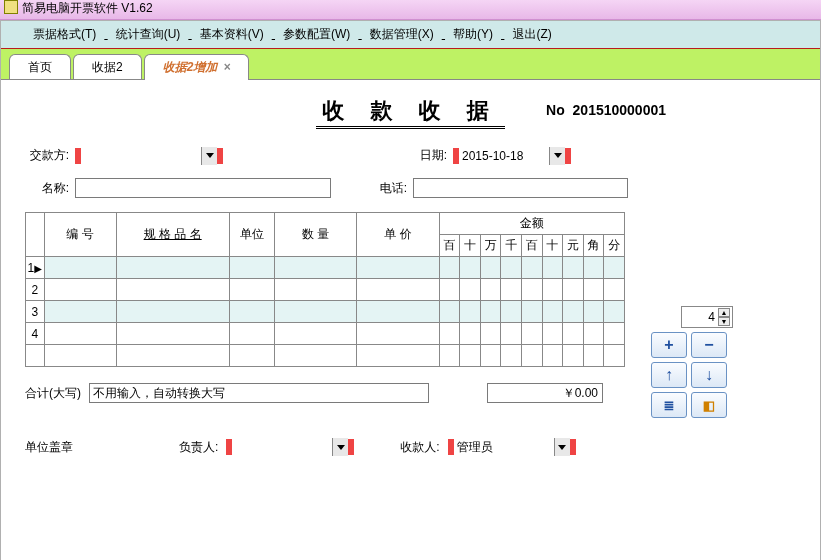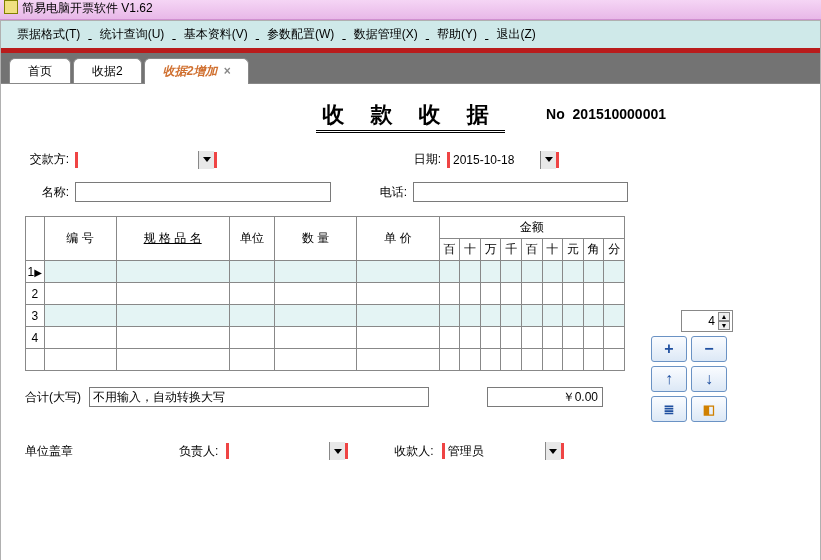--- a/index.html
+++ b/index.html
@@ -1,33 +1,33 @@
 <!DOCTYPE html>
 <html><head>
 <meta charset="utf-8">
 <style>
 * { box-sizing: border-box; margin: 0; padding: 0; }
 body { font-family: "SimSun", "Microsoft YaHei", sans-serif; font-size: 12px; background: #f0c8f0; }
 .titlebar { background: linear-gradient(#f5d5f5, #e8b8e8); height: 20px; display: flex; align-items: flex-start; padding: 0 4px; border-bottom: 1px solid #d090d0; }
 .titlebar-icon { width: 14px; height: 14px; background: #f0e080; border: 1px solid #808000; margin-right: 4px; display: inline-block; }
 .titlebar-text { color: #000; }
 .window-body { background: #cfe9e9; border: 1px solid #b0b0b0; }
-.menubar { background: #cfe9e9; padding: 3px 8px; border-bottom: 5px solid #b91c1c; text-decoration: underline; }
+.menubar { background: #cfe9e9; padding: 3px 24px; border-bottom: 1px solid #b91c1c; text-decoration: underline; }
 .menu-item { display: inline-block; padding: 2px 8px; cursor: pointer; }
-.tab-strip { display: flex; align-items: flex-end; padding: 4px 8px 0 8px; background: #737373; }
+.tab-strip { display: flex; align-items: flex-end; padding: 4px 8px 0 8px; background: #bef264; }
 .tab { padding: 4px 18px; background: #fff; border: 1px solid #888; border-bottom: none; margin-right: 2px; border-radius: 6px 6px 0 0; cursor: pointer; position: relative; top: 1px; }
 .tab.active { color: #d07030; font-weight: bold; z-index: 2; font-style: italic; }
 .tab-close { color: #888; margin-left: 6px; font-weight: bold; }
 .content { background: #fff; border-top: 1px solid #888; padding: 16px 24px 24px 24px; min-height: 490px; position: relative; }
 .doc-title-row { display: flex; align-items: flex-start; justify-content: center; margin-bottom: 18px; position: relative; }
 .doc-title { font-size: 22px; font-weight: bold; letter-spacing: 10px; border-bottom: 3px double #000; padding: 0 6px; }
 .doc-no { position: absolute; right: 130px; top: 6px; font-weight: bold; font-size: 14px; }
 .form-row { display: flex; align-items: center; margin-bottom: 14px; gap: 6px; }
 .form-label { min-width: 44px; text-align: right; }
-.combo { display: inline-flex; align-items: center; border: 3px solid #ef4444; background: #fdba74; height: 16px; }
+.combo { display: inline-flex; align-items: center; border: 6px solid #ef4444; background: #fdba74; height: 16px; }
 .combo input { border: none; outline: none; height: 18px; padding: 0 3px; font-size: 12px; }
 .combo-btn { width: 16px; height: 18px; background: #e8e8e8; border-left: 1px solid #888; display: flex; align-items: center; justify-content: center; cursor: pointer; }
 .combo-btn::after { content: ""; border-left: 4px solid transparent; border-right: 4px solid transparent; border-top: 5px solid #000; }
 .text-input { border: 1px solid #7a7a7a; background: #fff; height: 20px; padding: 8px 3px; outline: none; font-size: 12px; }
 .grid-wrap { position: relative; }
 .grid { border: 1px solid #7a7a7a; border-collapse: collapse; width: 600px; }
 .grid th, .grid td { border: 1px solid #888; text-align: center; font-weight: normal; padding: 0; height: 22px; }
 .grid th { background: #fff; }
 .grid .rownum { width: 18px; background: #fff; }
 .grid .c-num { width: 70px; }

